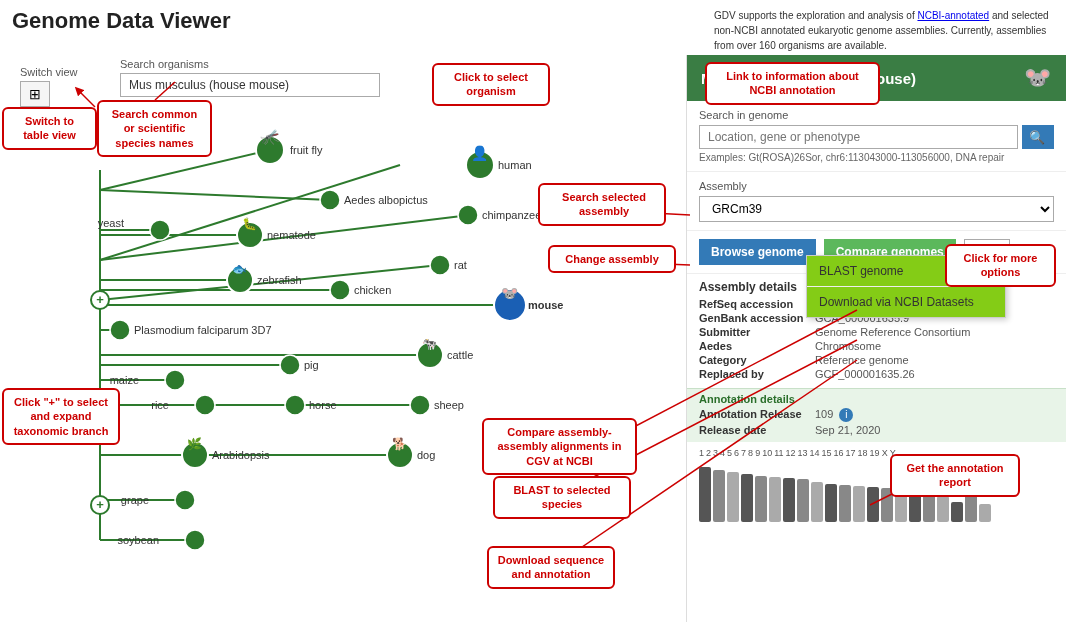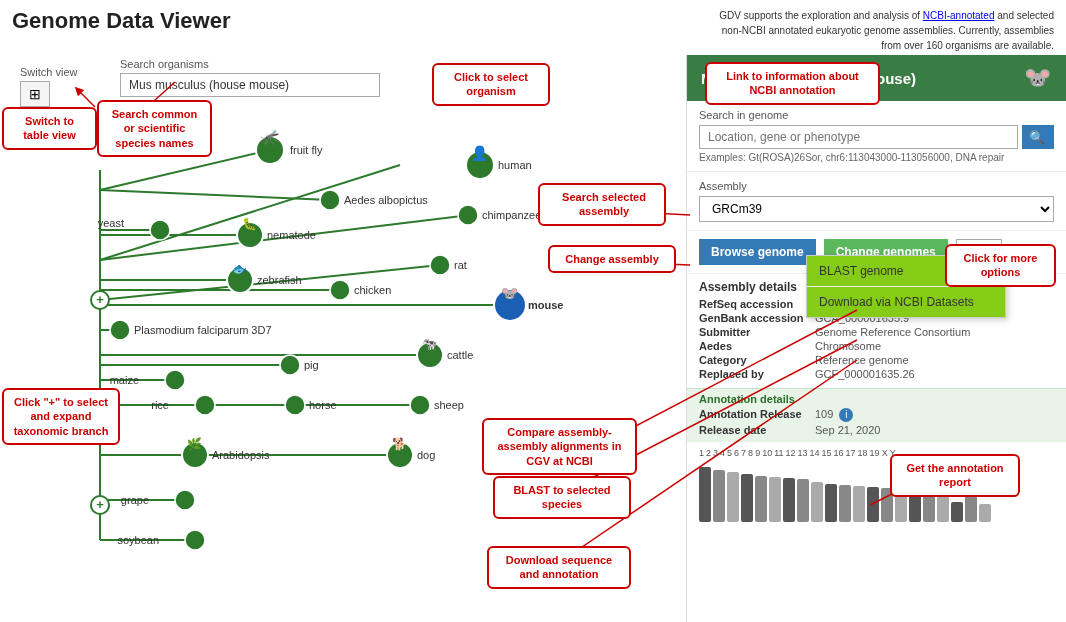--- a/index.html
+++ b/index.html
@@ -1,19 +1,19 @@
 <!DOCTYPE html>
 <html><head>
   <meta charset="utf-8">
   <style>
     * { box-sizing: border-box; margin: 0; padding: 0; }
     body { font-family: Arial, sans-serif; background: #fff; width: 1066px; height: 622px; overflow: hidden; position: relative; font-size: 12px; }
 
     
-    #header { padding: 8px 12px; display: flex; justify-content: space-between; align-items: flex-start; text-align: right; }
+    #header { padding: 8px 12px; display: flex; justify-content: space-between; align-items: flex-start; }
     #app-title { font-size: 22px; font-weight: bold; color: #222; }
 
     
     #switch-view-area { position: absolute; left: 20px; top: 66px; }
     #switch-view-label { font-size: 11px; color: #555; margin-bottom: 3px; }
     #switch-view-btn { border: 1px solid #aaa; background: #f5f5f5; padding: 4px 8px; cursor: pointer; display: flex; align-items: center; gap: 2px; }
     #switch-view-btn span { font-size: 14px; }
 
     
     #search-org-area { position: absolute; left: 120px; top: 58px; }
@@ -306,21 +306,21 @@
       <select id="assembly-select">
         <option>GRCm39</option>
         <option>GRCm38</option>
         <option>GRCm37</option>
       </select>
     </div>
   </div>
 
   <div id="action-btns">
     <button id="browse-genome-btn">Browse genome</button>
-    <button id="compare-genomes-btn">Change genomes</button>
+    <button id="compare-genomes-btn">Compare genomes</button>
     <button id="more-options-icon-btn">⋮⋮</button>
   </div>
 
   <div id="dropdown-menu">
     <div class="menu-item">BLAST genome</div>
     <div class="menu-item">Download via NCBI Datasets</div>
   </div>
 
   <div id="details-section">
     <div id="details-title">Assembly details</div>
@@ -446,21 +446,21 @@
 </div>
 
 <div class="callout" style="top:418px; left:482px; width:155px;">
   Compare assembly-<br>assembly alignments in<br>CGV at NCBI
 </div>
 
 <div class="callout" style="top:476px; left:493px; width:138px;">
   BLAST to selected<br>species
 </div>
 
-<div class="callout" style="top:546px; left:487px; width:144px;">
+<div class="callout" style="top:546px; left:487px; width:128px;">
   Download sequence<br>and annotation
 </div>
 
 <div class="callout" style="top:454px; left:890px; width:130px;">
   Get the annotation<br>report
 </div>
 
 <svg style="position:absolute; top:0; left:0; width:1066px; height:622px; pointer-events:none; z-index:15;">
 
   <line x1="95" y1="107" x2="78" y2="90" stroke="#cc0000" stroke-width="1.5" marker-end="url(#arrowhead)"></line>

